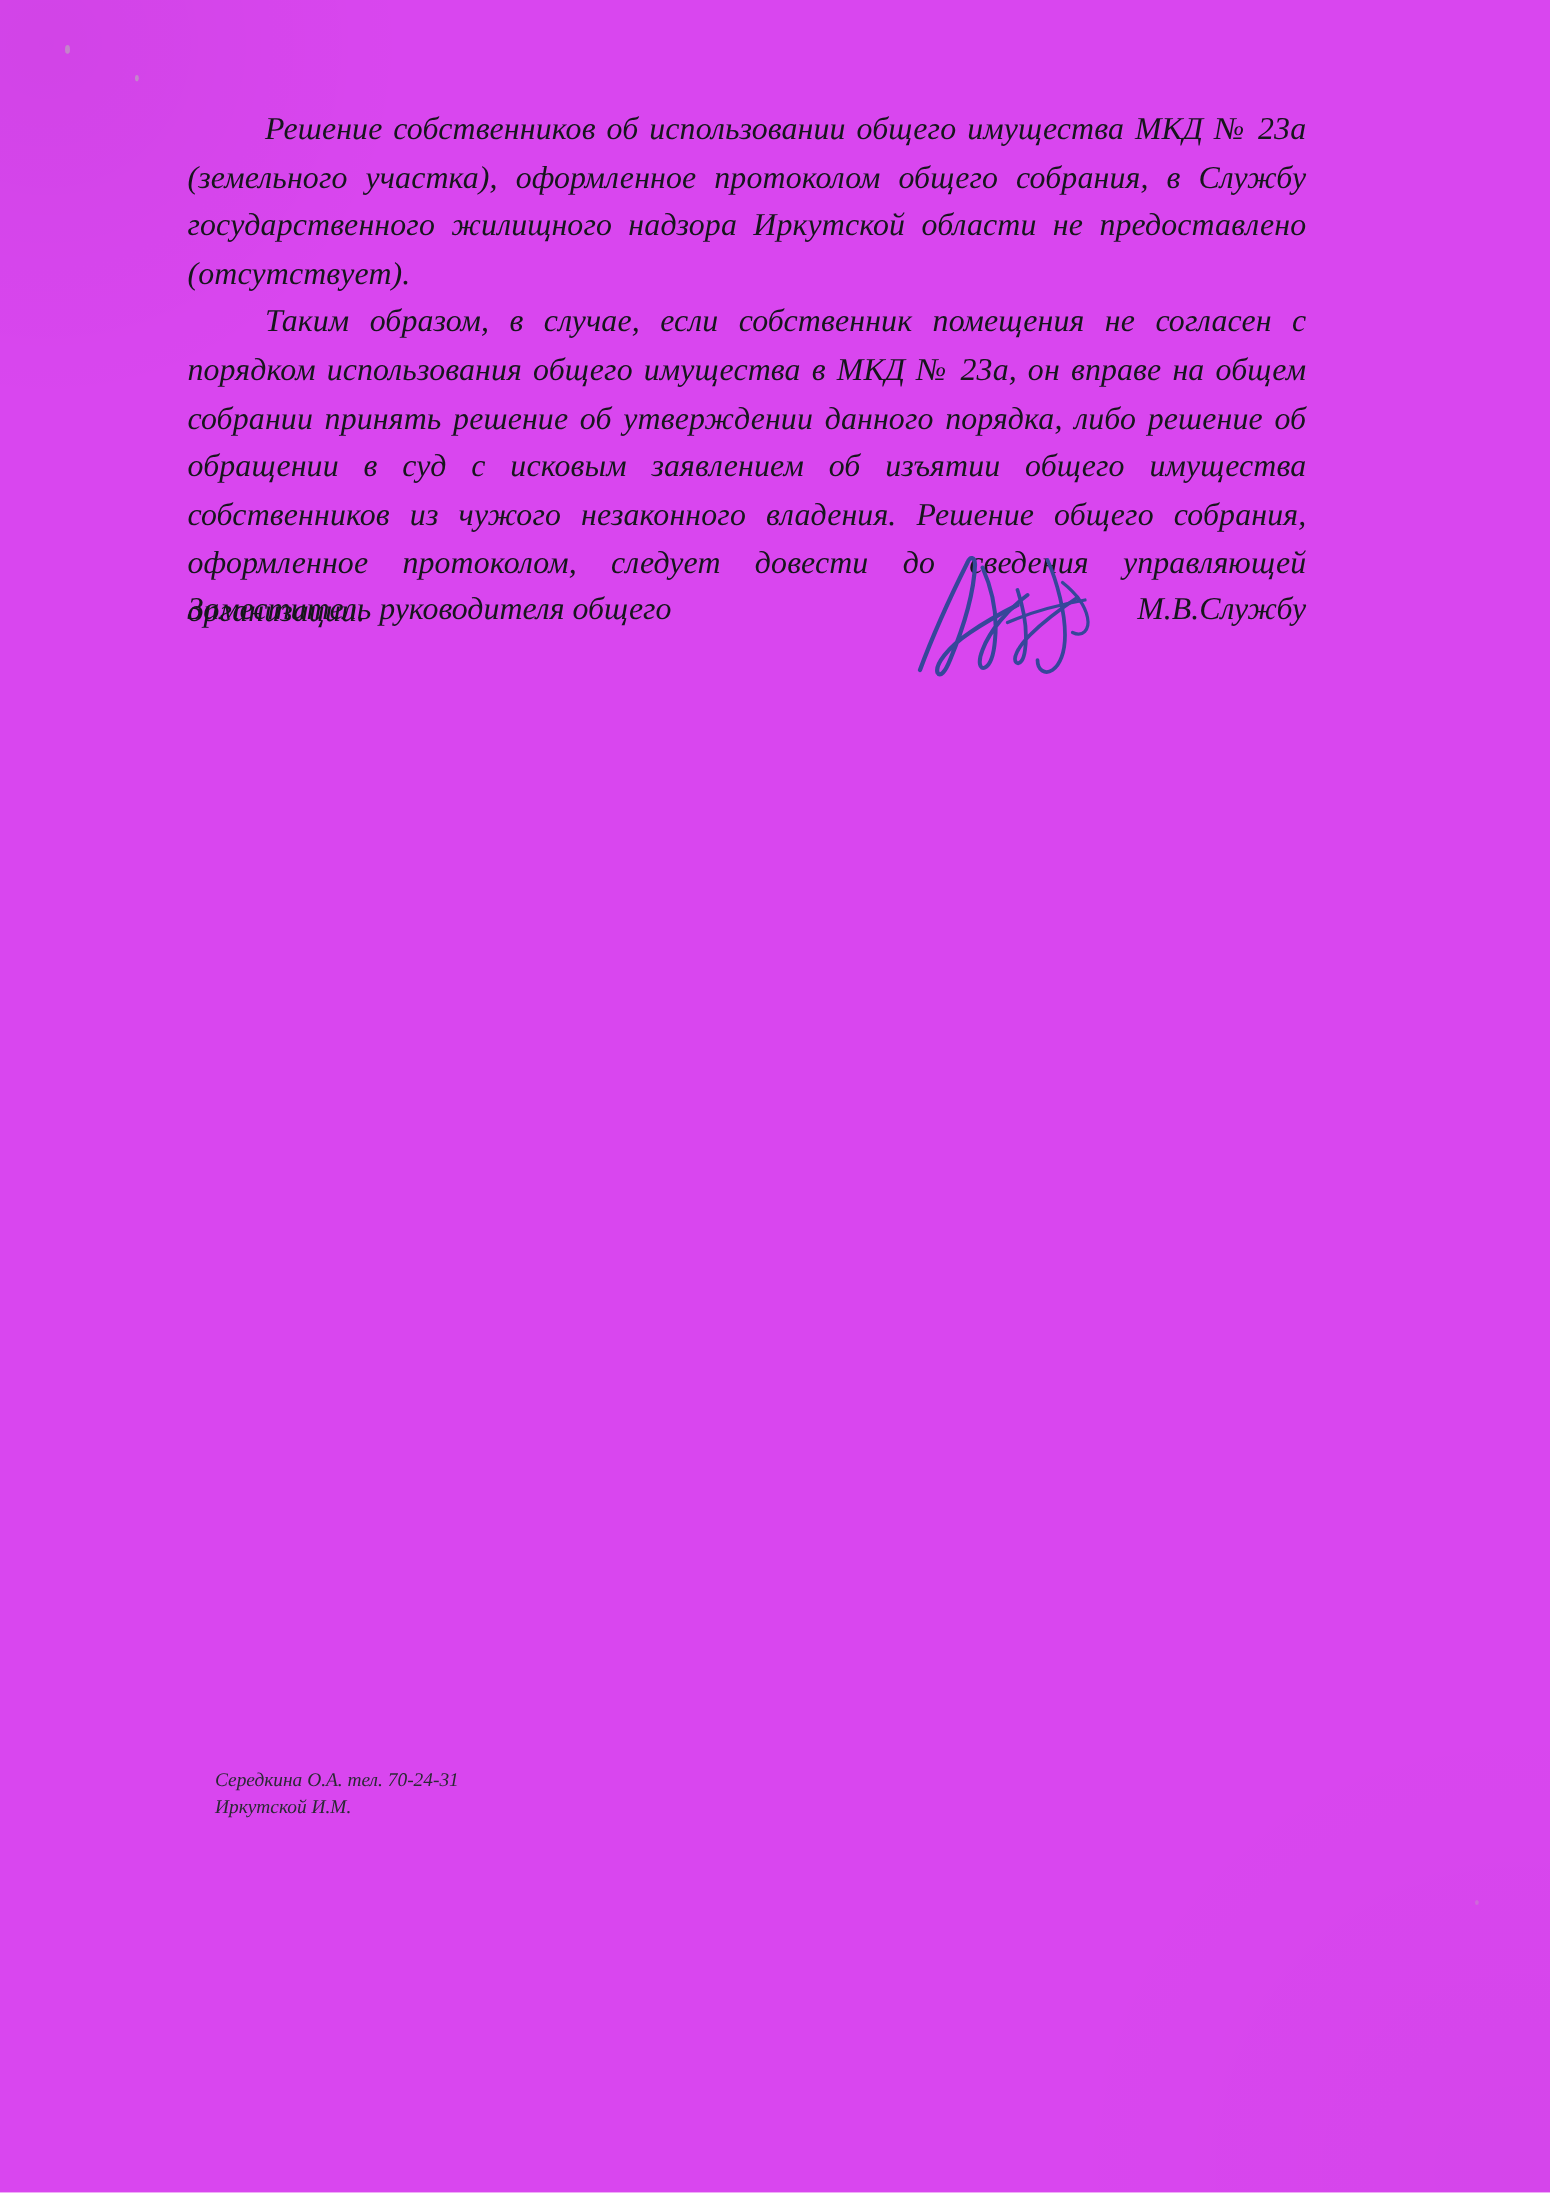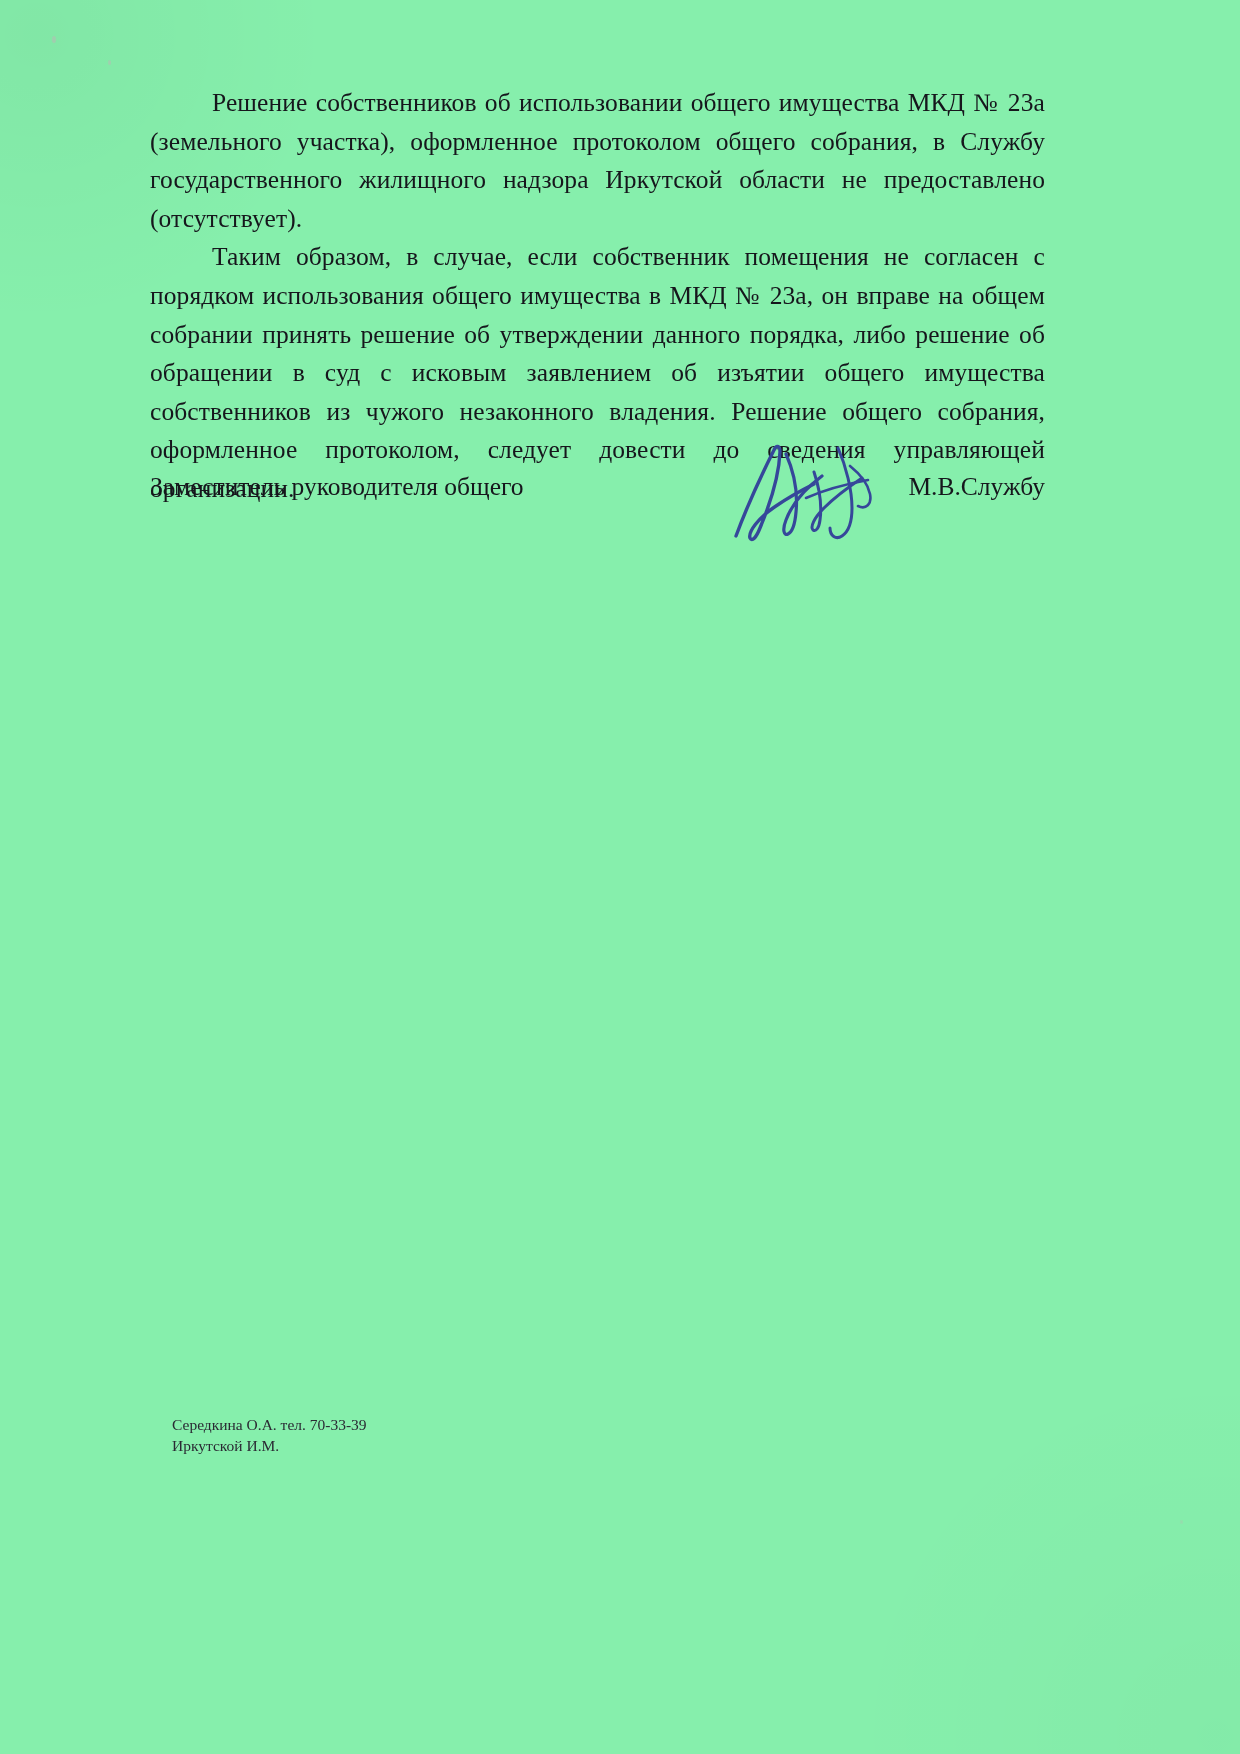--- a/index.html
+++ b/index.html
@@ -13,21 +13,22 @@
     height: 1754px;
     position: relative;
     font-family: "Liberation Serif", "DejaVu Serif", serif;
     color: #1a1a1f;
     overflow: hidden;
   }
 
   .page {
     position: absolute;
     inset: 0;
-    background: #86efac;
+    background: #d946ef;
+    font-style: italic;
   }
 
   
   .scan-tint {
     position: absolute;
     inset: 0;
     pointer-events: none;
     background:
       radial-gradient(circle at 3% 2%, rgba(0,0,0,0.035), rgba(0,0,0,0) 14%),
       radial-gradient(circle at 98% 99%, rgba(0,0,0,0.02), rgba(0,0,0,0) 18%);
@@ -137,17 +138,17 @@
           <path d="M96,66 C114,58 136,52 158,48" stroke-width="2.6"></path>
           <path d="M140,34 C150,42 158,52 160,62 C162,72 156,78 148,74" stroke-width="2.6"></path>
         </g>
       </svg>
     </div>
 
     <div class="sign-name">М.В.Службу</div>
   </div>
 
   <div class="footer">
-    <div>Середкина О.А. тел. 70-33-39</div>
+    <div>Середкина О.А. тел. 70-24-31</div>
     <div>Иркутской И.М.</div>
   </div>
 
 </div>
 
 </body></html>

